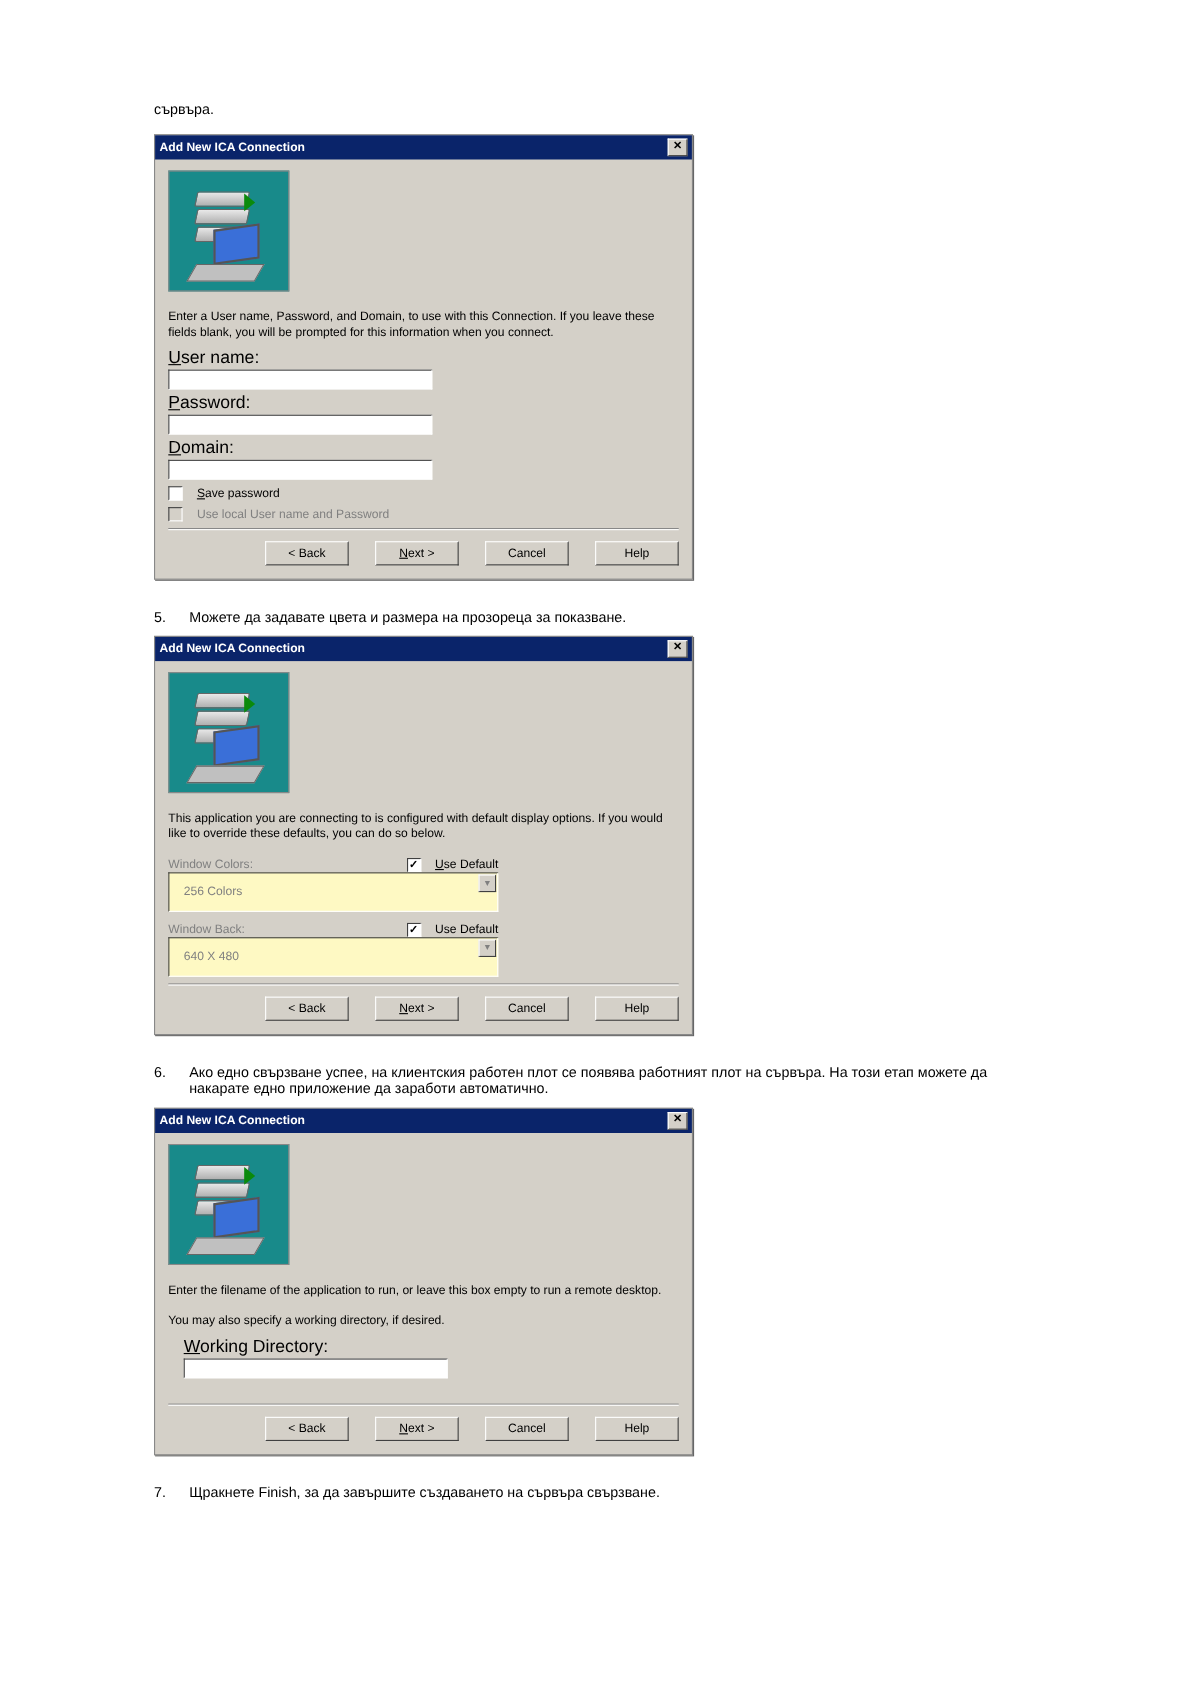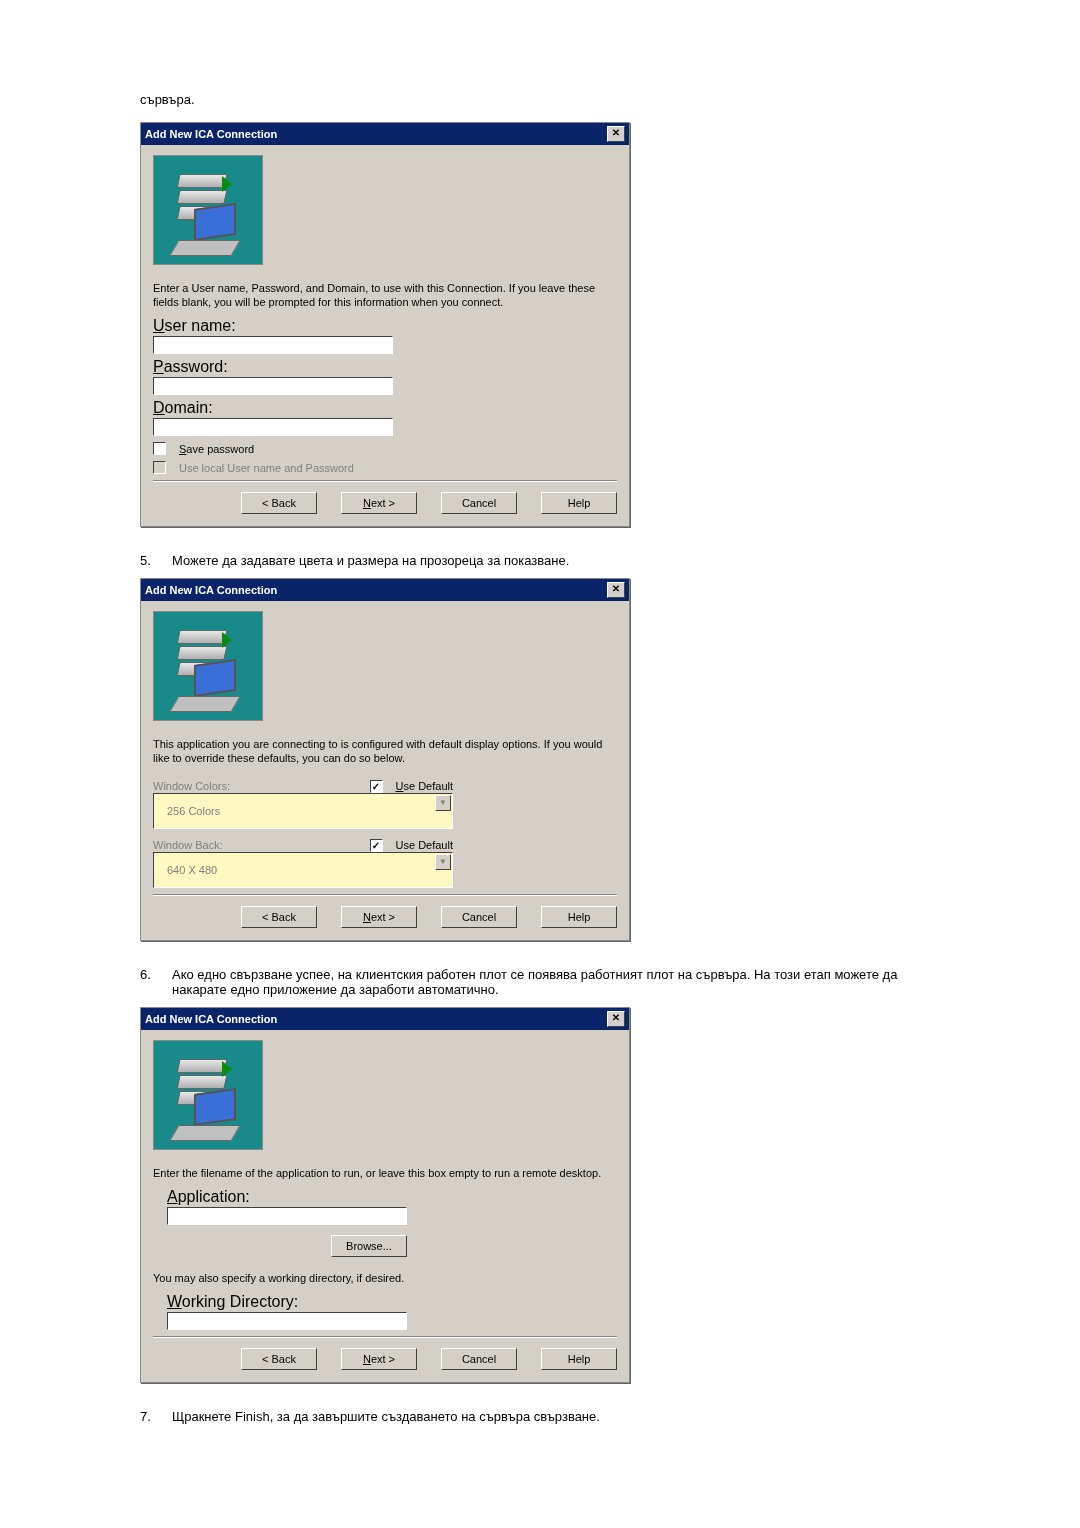--- a/index.html
+++ b/index.html
@@ -398,27 +398,20 @@
           <div class="srv-green"></div>
         </div>
         <div class="laptop">
           <div class="screen"></div>
           <div class="base"></div>
         </div>
       </div>
       <div class="right-pane">
         <p class="instr">Enter the filename of the application to run, or leave this box empty to run a remote desktop.</p>
 
-        <div style="margin-left:14px;">
-          <label class="form-label"><span class="ul-first">A</span><span>pplication:</span></label>
-          <input class="text-input" type="text" style="width: 240px;">
-          <div class="browse-row">
-            <button class="win-btn" style="width:76px;">Browse...</button>
-          </div>
-        </div>
 
         <p class="instr" style="margin-top:14px;">You may also specify a working directory, if desired.</p>
 
         <div style="margin-left:14px;">
           <label class="form-label"><span class="ul-first">W</span><span>orking Directory:</span></label>
           <input class="text-input" type="text" style="width: 240px;">
         </div>
       </div>
     </div>
     <div class="button-sep"></div>

